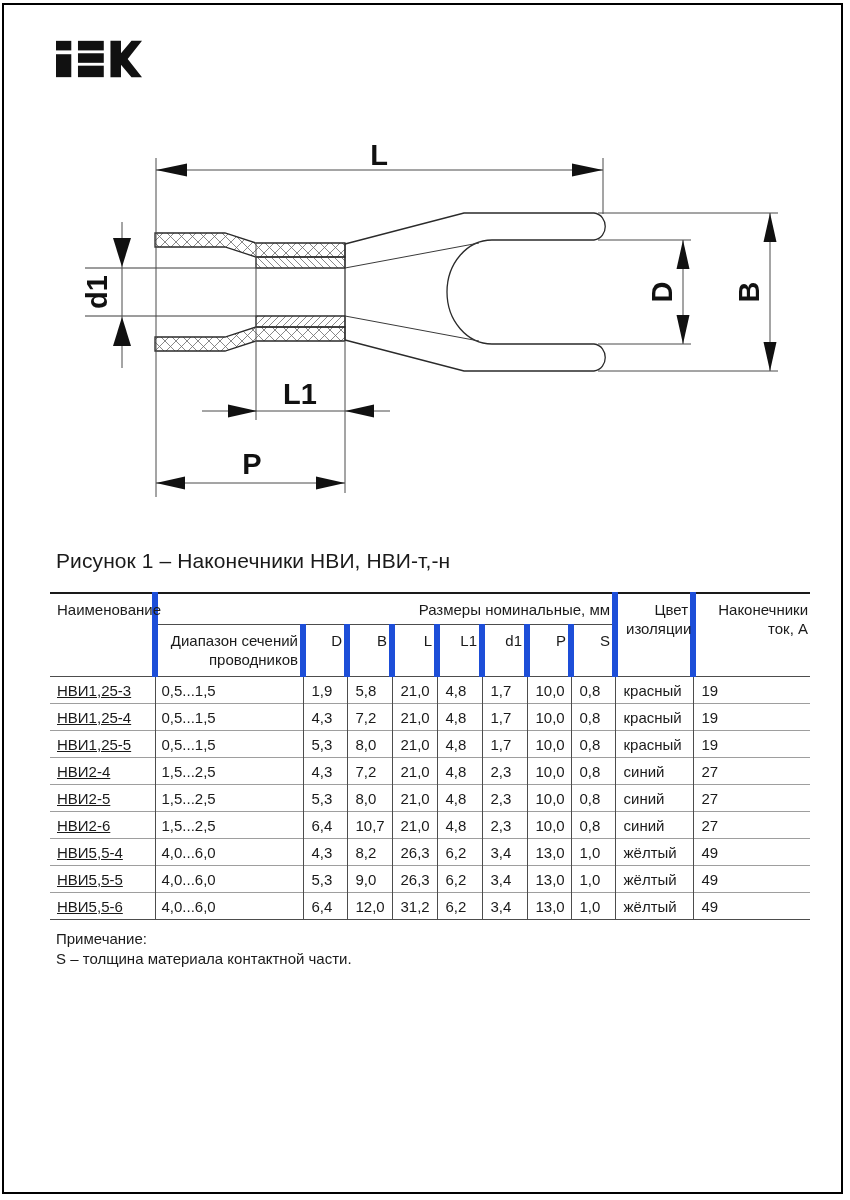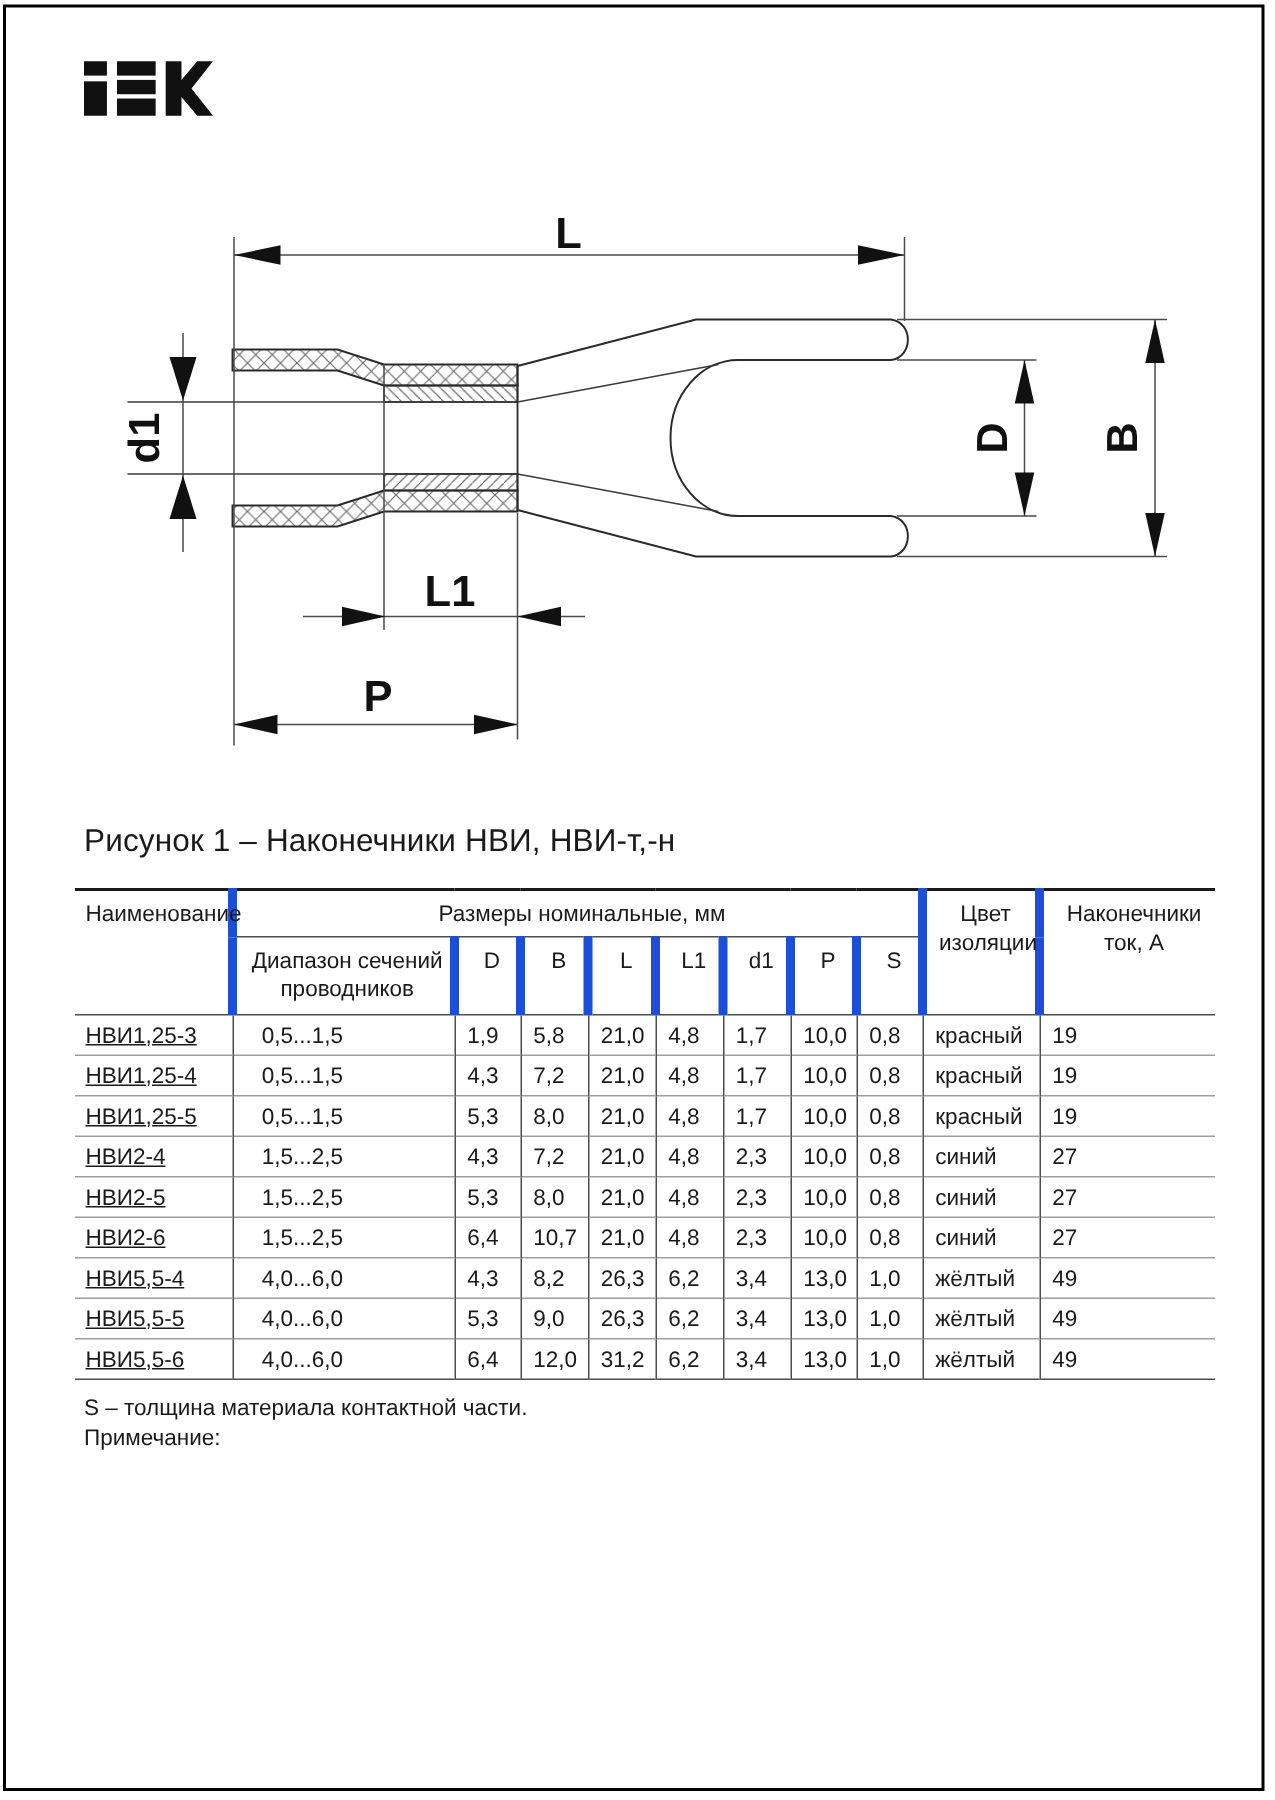--- a/index.html
+++ b/index.html
@@ -17,31 +17,31 @@
   .figure-caption{
     position:absolute;left:56px;top:549px;font-size:21px;color:#1a1a1a;letter-spacing:.1px;
   }
   .spec-table{
     position:absolute;left:50px;top:592px;width:760px;
     border-collapse:collapse;table-layout:fixed;
     font-size:15px;color:#1a1a1a;
     border-top:2px solid #1a1a1a;border-bottom:1px solid #4d4d4d;
   }
   .spec-table th{
-    font-weight:normal;text-align:center;vertical-align:top;
+    font-weight:normal;text-align:right;vertical-align:top;
     padding:6px 2px 0 8px;line-height:19px;
   }
   .spec-table thead{border-bottom:1px solid #4d4d4d;}
   .spec-table th.group{height:24px;border-bottom:1px solid #4d4d4d;}
   .spec-table tr.subhead th{height:45px;}
   .spec-table td{
     padding:0 2px 0 8px;height:26px;vertical-align:middle;white-space:nowrap;
   }
   .spec-table th:first-child,.spec-table td:first-child{padding-left:7px;}
-  .spec-table td:nth-child(2){padding-left:19px;}
+  .spec-table td:nth-child(2){padding-left:6px;}
   .spec-table .bl{border-left:6px solid #1d4ed8;}
   .spec-table tbody td{border-left:1px solid #4d4d4d;}
   .spec-table tbody td:first-child{border-left:none;text-decoration:underline;}
   .spec-table tbody tr + tr td{border-top:1px solid #9e9e9e;}
   .note{
     position:absolute;left:56px;top:929px;font-size:15px;line-height:19.5px;color:#1a1a1a;
   }
 </style>
 </head>
 <body>
@@ -285,15 +285,15 @@
         <td>3,4</td>
         <td>13,0</td>
         <td>1,0</td>
         <td>жёлтый</td>
         <td>49</td>
       </tr>
     </tbody>
 </table>
 
 <div class="note">
+  <div>Примечание:</div>
   <div>S – толщина материала контактной части.</div>
-  <div>Примечание:</div>
 </div>
 
 </body></html>

